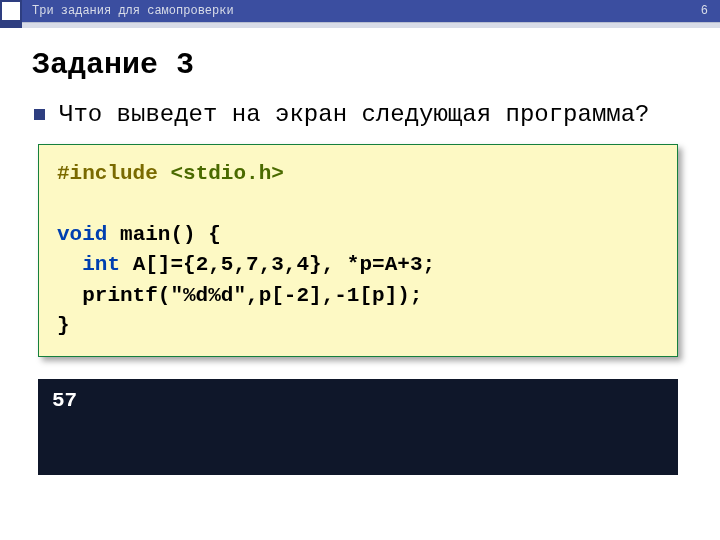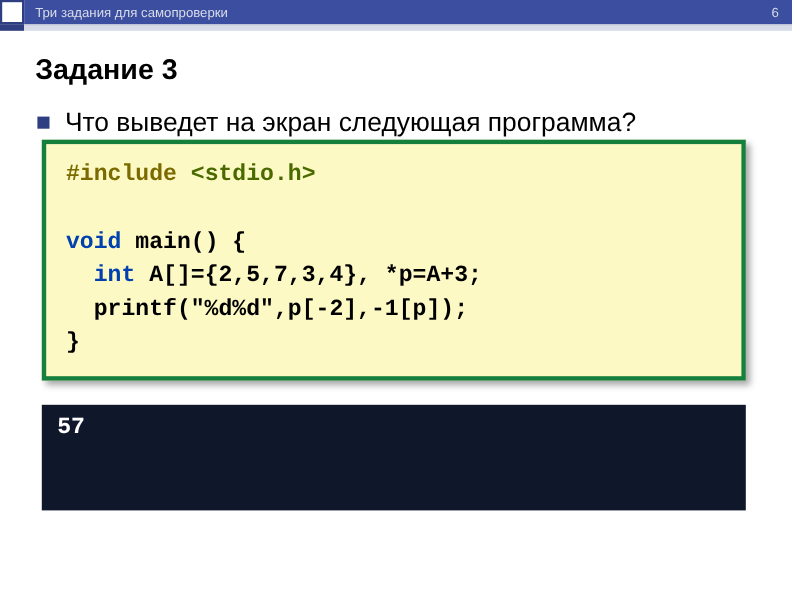--- a/index.html
+++ b/index.html
@@ -1,30 +1,30 @@
 <!DOCTYPE html>
 <html><head>
 <meta charset="utf-8">
 <style>
-  * { margin: 0; padding: 0; box-sizing: border-box; }
+  * { margin: 0; padding: 0; box-sizing: border-box; font-family: Liberation Mono, monospace; }
   html, body { width: 720px; height: 540px; background: #ffffff; font-family: Arial, Helvetica, sans-serif; }
   .slide { width: 720px; height: 540px; position: relative; background: #ffffff; }
   .topbar { display: flex; align-items: center; height: 22px; background: #3b4ea0; color: #d8dce8; font-size: 12px; padding: 0 12px 0 0; }
   .topsquare { width: 22px; height: 22px; background: #ffffff; border: 2px solid #2e3e80; margin-right: 10px; }
   .toptitle { flex: 1; }
   .topnum { font-size: 12px; }
   .subbar { height: 6px; display: flex; }
   .subbar .a { width: 22px; background: #2e3e80; }
   .subbar .b { flex: 1; background: #d8dce8; border-top: 1px solid #b8bed0; }
   .content { padding: 12px 28px 0 28px; }
-  h1.title { font-size: 26px; font-weight: bold; color: #000; margin: 8px 0 18px 4px; }
-  .bullet-row { display: flex; align-items: flex-start; gap: 14px; margin-left: 6px; }
+  h1.title { font-size: 30px; font-weight: bold; color: #000; margin: 8px 0 18px 4px; }
+  .bullet-row { display: flex; align-items: flex-start; gap: 14px; margin-left: 6px; margin-bottom: 14px; }
   .bullet-sq { width: 11px; height: 11px; background: #2e3e80; margin-top: 9px; flex-shrink: 0; }
   .bullet-text { font-size: 24px; color: #000; line-height: 1.25; }
-  .codebox { margin: 0 0 0 10px; width: 640px; background: #fdf9c4; border: 4px solid #15803d; box-shadow: 4px 4px 6px rgba(0,0,0,0.35); padding: 14px 18px 14px 18px; font-family: "Courier New", monospace; font-size: 21px; font-weight: bold; line-height: 1.45; color: #000; white-space: pre; }
+  .codebox { margin: 0 0 0 10px; width: 640px; background: #fdf9c4; border: 1px solid #15803d; box-shadow: 4px 4px 6px rgba(0,0,0,0.35); padding: 14px 18px 14px 18px; font-family: "Courier New", monospace; font-size: 21px; font-weight: bold; line-height: 1.45; color: #000; white-space: pre; }
   .kw-pre { color: #7a6a00; }
   .kw-hdr { color: #4a6a00; }
   .kw-type { color: #0040b0; }
   .kw-int { color: #0040b0; }
   .outbox { margin: 22px 0 0 10px; width: 640px; height: 96px; background: #0f172a; color: #ffffff; font-family: "Courier New", monospace; font-size: 21px; font-weight: bold; padding: 10px 14px; }
 </style>
 </head>
 <body>
 
 <div class="slide">

